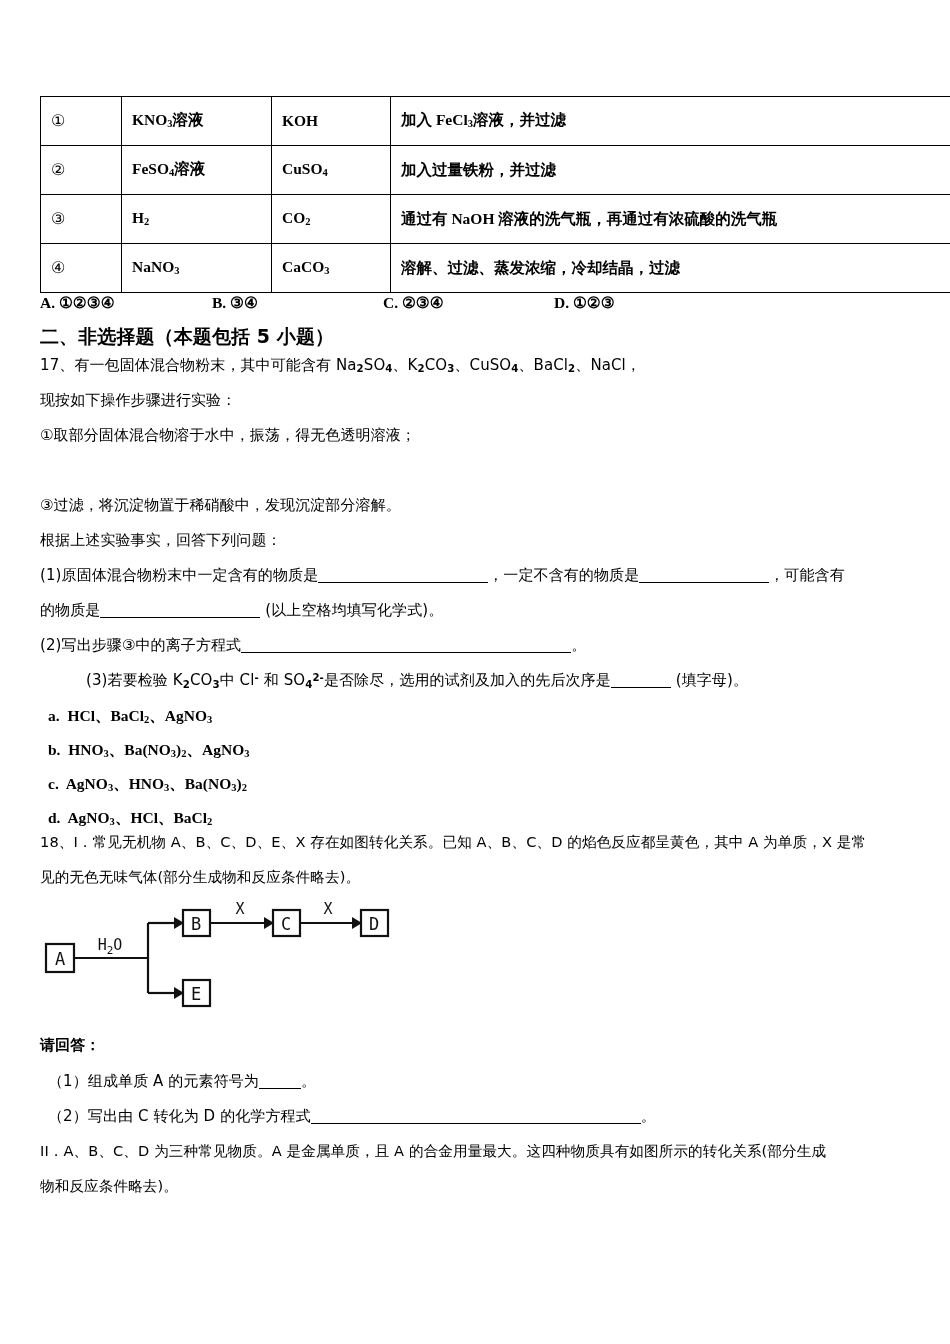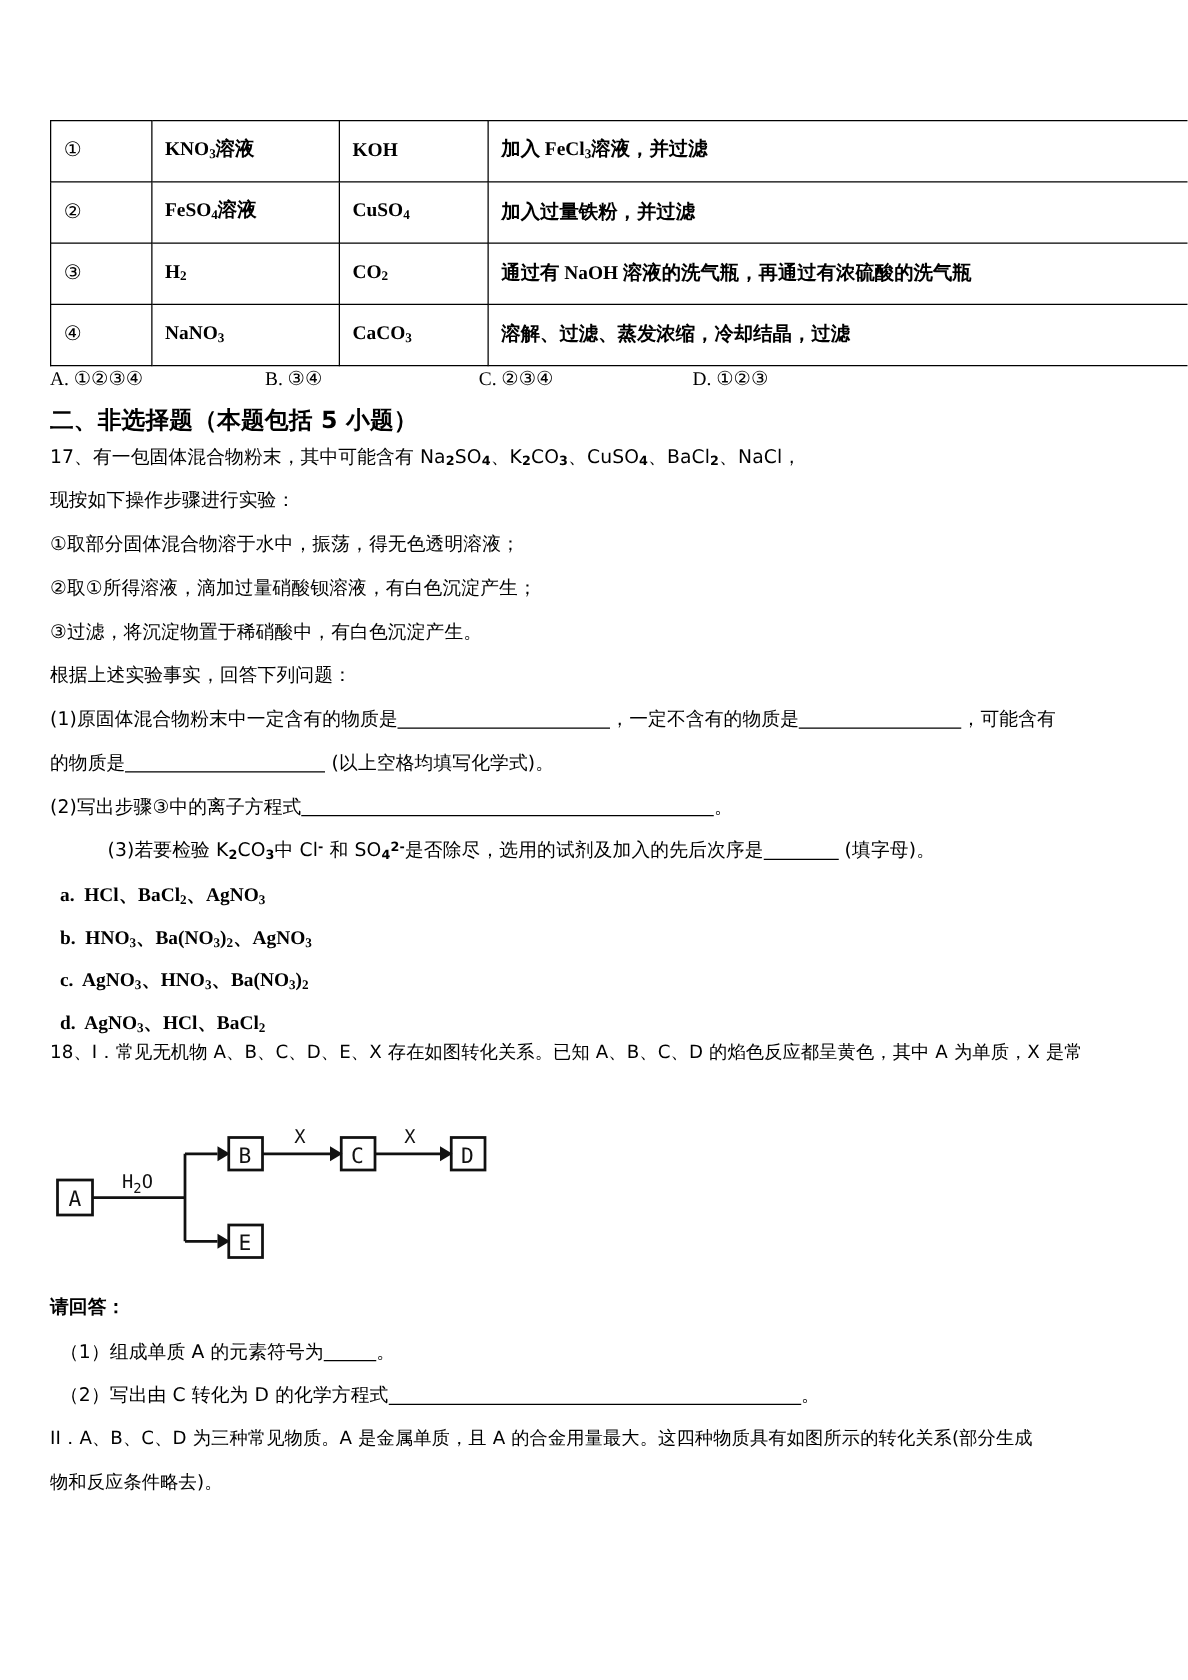--- a/index.html
+++ b/index.html
@@ -53,21 +53,21 @@
   .tline {
     position: absolute;
     left: 40px;
     font-family: "DejaVu Sans", "Liberation Sans", sans-serif;
     font-size: 15px;
     line-height: 1.1;
     white-space: nowrap;
     letter-spacing: 0.1px;
   }
   .tline.bold { font-weight: bold; }
-  .ans-row { position: absolute; left: 40px; width: 870px; font-size: 15.5px; font-weight: normal;
+  .ans-row { position: absolute; left: 40px; width: 870px; font-size: 15.5px; font-weight: bold;
              font-family: "Liberation Serif","DejaVu Serif",serif; }
   .ans-row span.o { position: absolute; top: 0; white-space: nowrap; }
   .ul { display: inline-block; border-bottom: 1.4px solid #000; vertical-align: -3px; }
 
   .q-abcd { position: absolute; left: 48px; font-weight: bold; font-size: 15.5px;
             font-family: "Liberation Serif","DejaVu Serif",serif; white-space: nowrap; }
 
   
   .flow {
     position: absolute;
@@ -132,22 +132,21 @@
       <span>D.</span>
       <span>①②③</span>
     </span>
   </div>
 
   <div class="tline bold" style="top:326px; font-size:19px;">二、非选择题（本题包括 5 小题）</div>
 
   <div class="tline" style="top:357px;">17、有一包固体混合物粉末，其中可能含有 Na<sub>2</sub>SO<sub>4</sub>、K<sub>2</sub>CO<sub>3</sub>、CuSO<sub>4</sub>、BaCl<sub>2</sub>、NaCl，</div>
   <div class="tline" style="top:392px;text-align:right;">现按如下操作步骤进行实验：</div>
   <div class="tline" style="top:427px;">①取部分固体混合物溶于水中，振荡，得无色透明溶液；</div>
-  <div class="tline" style="top:462px;">②取①所得溶液，滴加过量硝酸钡溶液，有白色沉淀产生；</div>
-  <div class="tline" style="top:497px;">③过滤，将沉淀物置于稀硝酸中，有白色沉淀产生。</div>
+  <div class="tline" style="top:497px;">③过滤，将沉淀物置于稀硝酸中，发现沉淀部分溶解。</div>
   <div class="tline" style="top:532px;">根据上述实验事实，回答下列问题：</div>
 
   <div class="tline" style="top:567px;">(1)原固体混合物粉末中一定含有的物质是<span class="ul" style="width:170px"></span>，一定不含有的物质是<span class="ul" style="width:130px"></span>，可能含有</div>
   <div class="tline" style="top:602px;">的物质是<span class="ul" style="width:160px"></span> (以上空格均填写化学式)。</div>
   <div class="tline" style="top:637px;">(2)写出步骤③中的离子方程式<span class="ul" style="width:330px"></span>。</div>
   <div class="tline" style="top:672px;margin-left:46px;">(3)若要检验 K<sub>2</sub>CO<sub>3</sub>中 Cl<sup>-</sup> 和 SO<sub>4</sub><sup>2-</sup>是否除尽，选用的试剂及加入的先后次序是<span class="ul" style="width:60px"></span> (填字母)。</div>
 
   <div class="q-abcd" style="top:706px;">
     <span>a.</span>&nbsp;
     <span>HCl、BaCl<sub>2</sub>、AgNO<sub>3</sub></span>
@@ -159,20 +158,21 @@
   <div class="q-abcd" style="top:774px;">
     <span>c.</span>&nbsp;
     <span>AgNO<sub>3</sub>、HNO<sub>3</sub>、Ba(NO<sub>3</sub>)<sub>2</sub></span>
   </div>
   <div class="q-abcd" style="top:808px;">
     <span>d.</span>&nbsp;
     <span>AgNO<sub>3</sub>、HCl、BaCl<sub>2</sub></span>
   </div>
 
   <div class="tline small-note" style="top:834px;">18、I．常见无机物 A、B、C、D、E、X 存在如图转化关系。已知 A、B、C、D 的焰色反应都呈黄色，其中 A 为单质，X 是常</div>
+  <div class="tline small-note" style="top:869px;">见的无色无味气体(部分生成物和反应条件略去)。</div>
 
   <div class="flow">
     <svg width="400" height="118" viewBox="0 0 400 118" xmlns="http://www.w3.org/2000/svg">
       <g fill="none" stroke="#111111" stroke-width="2.2">
 
         <rect x="6" y="44" width="28" height="28"></rect>
 
         <rect x="143" y="10" width="27" height="26"></rect>
 
         <rect x="233" y="10" width="27" height="26"></rect>

